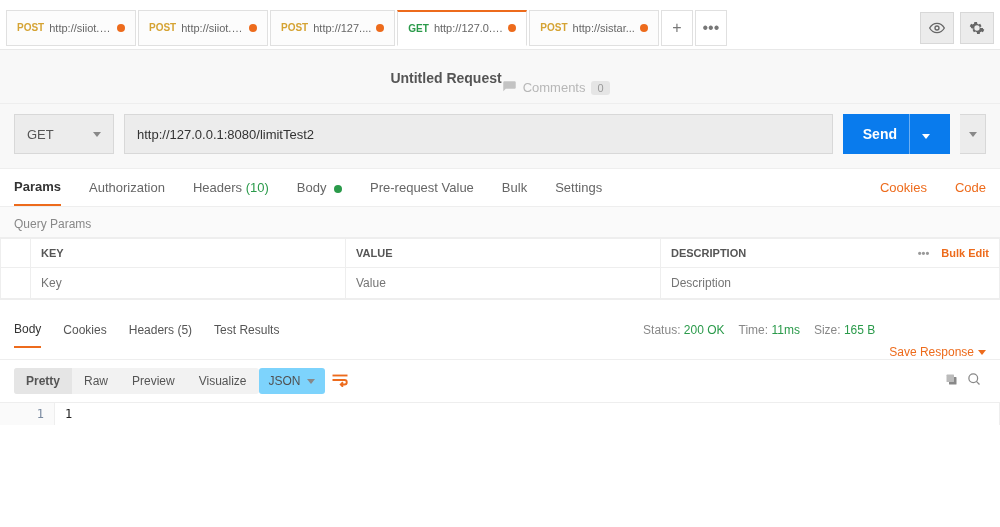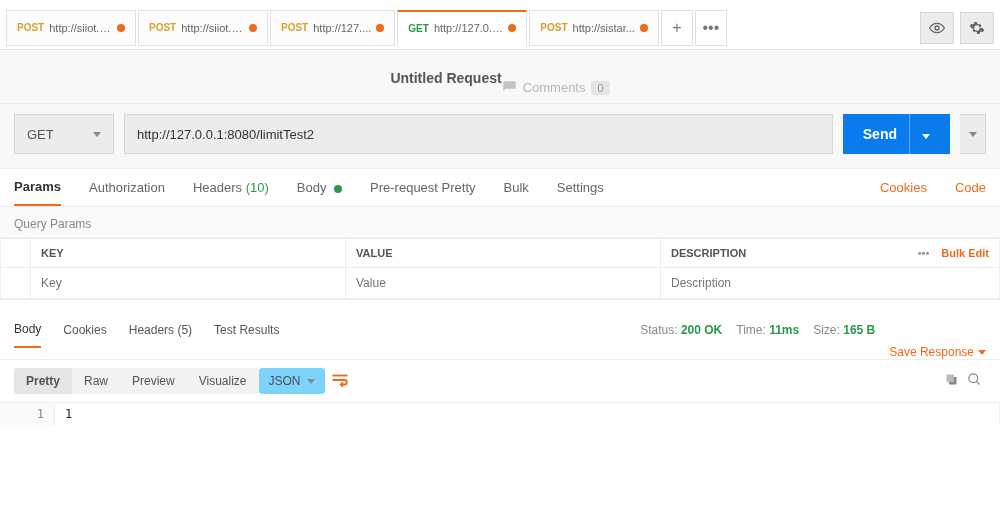--- a/index.html
+++ b/index.html
@@ -53,21 +53,21 @@
 .qp-table td input { border: none; width: 100%; font-size: 12px; color: #888; background: transparent; }
 .qp-actions { display: flex; align-items: center; gap: 12px; padding-left: 10px; }
 .bulk { color: #ed6b1c; cursor: pointer; }
 
 
 .resp-row { display: flex; align-items: center; border-top: 1px solid #eee; border-bottom: 1px solid #eee; padding: 0 14px; font-size: 12px; }
 .resp-row .rtab { padding: 10px 0; margin-right: 22px; cursor: pointer; color: #555; }
 .resp-row .rtab.active { color: #333; border-bottom: 2px solid #ed6b1c; }
 .resp-row .spacer { flex: 1; }
 .resp-row .meta { color: #888; margin-right: 14px; }
-.resp-row .meta .val { color: #2a9a4a; font-weight: bold; }
+.resp-row .meta .val { color: #2a9a4a; }
 .resp-row .saveresp { color: #ed6b1c; cursor: pointer; display: flex; align-items: center; gap: 4px; margin-top: 45px; }
 
 
 .resp-toolbar { display: flex; align-items: flex-end; padding: 8px 14px; border-bottom: 1px solid #eee; }
 .seg { display: flex; background: #f2f2f2; border-radius: 3px; overflow: hidden; }
 .seg .sbtn { padding: 6px 12px; font-size: 12px; cursor: pointer; color: #555; }
 .seg .sbtn.active { background: #e5e5e5; font-weight: 600; }
 .fmt { display: flex; align-items: center; gap: 6px; background: #7dd3fc; padding: 6px 10px; border-radius: 3px; font-size: 12px; cursor: pointer; }
 .wrapbtn { color: #ed6b1c; cursor: pointer; padding: 4px 6px; }
 .resp-toolbar .spacer { flex: 1; }
@@ -162,21 +162,21 @@
   <span class="rt active">Params</span>
   <span class="rt">Authorization</span>
   <span class="rt">
     <span>Headers</span>
     <span class="count">(10)</span>
   </span>
   <span class="rt">
     <span>Body</span>
     <span class="body-dot"></span>
   </span>
-  <span class="rt">Pre-request Pretty</span>
+  <span class="rt">Pre-request Value</span>
   <span class="rt">Bulk</span>
   <span class="rt">Settings</span>
   <span class="spacer"></span>
   <span class="link">Cookies</span>
   <span class="link">Code</span>
 </div>
 
 <div class="qp-title">Query Params</div>
 <table class="qp-table">
   <tbody>

